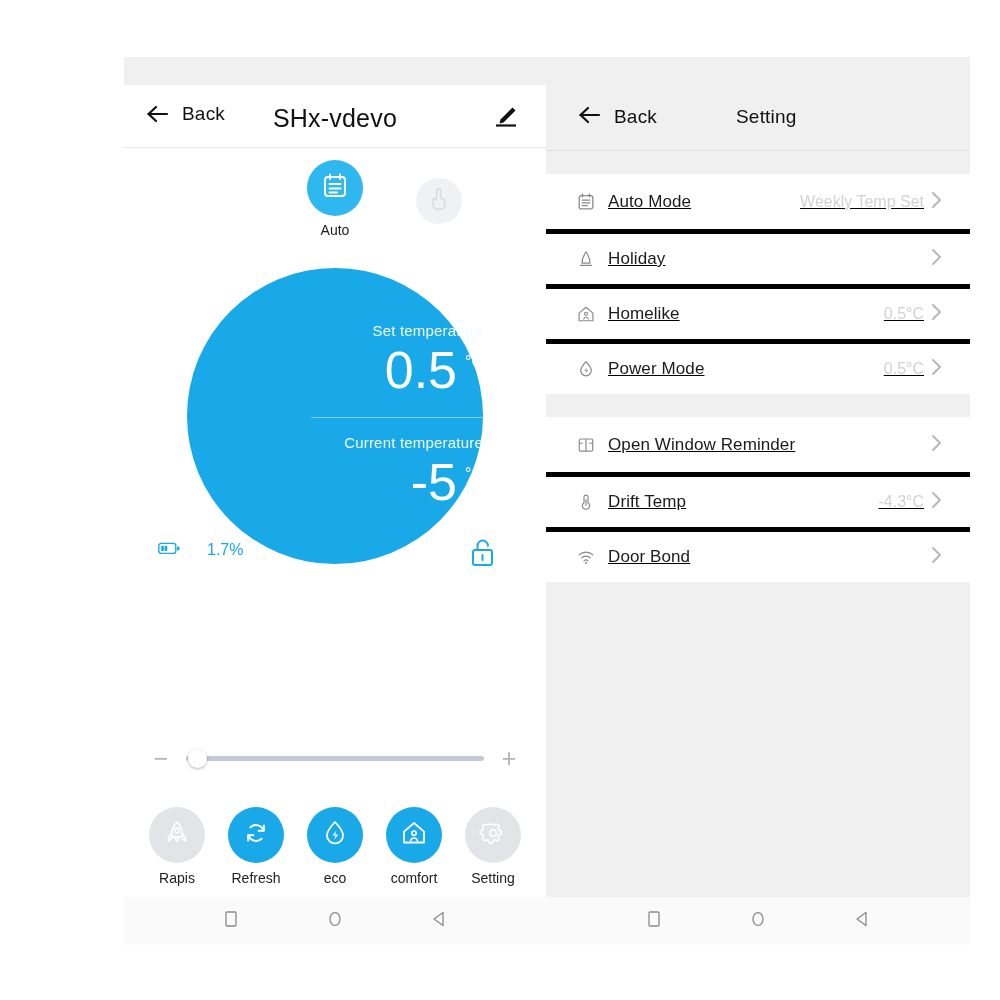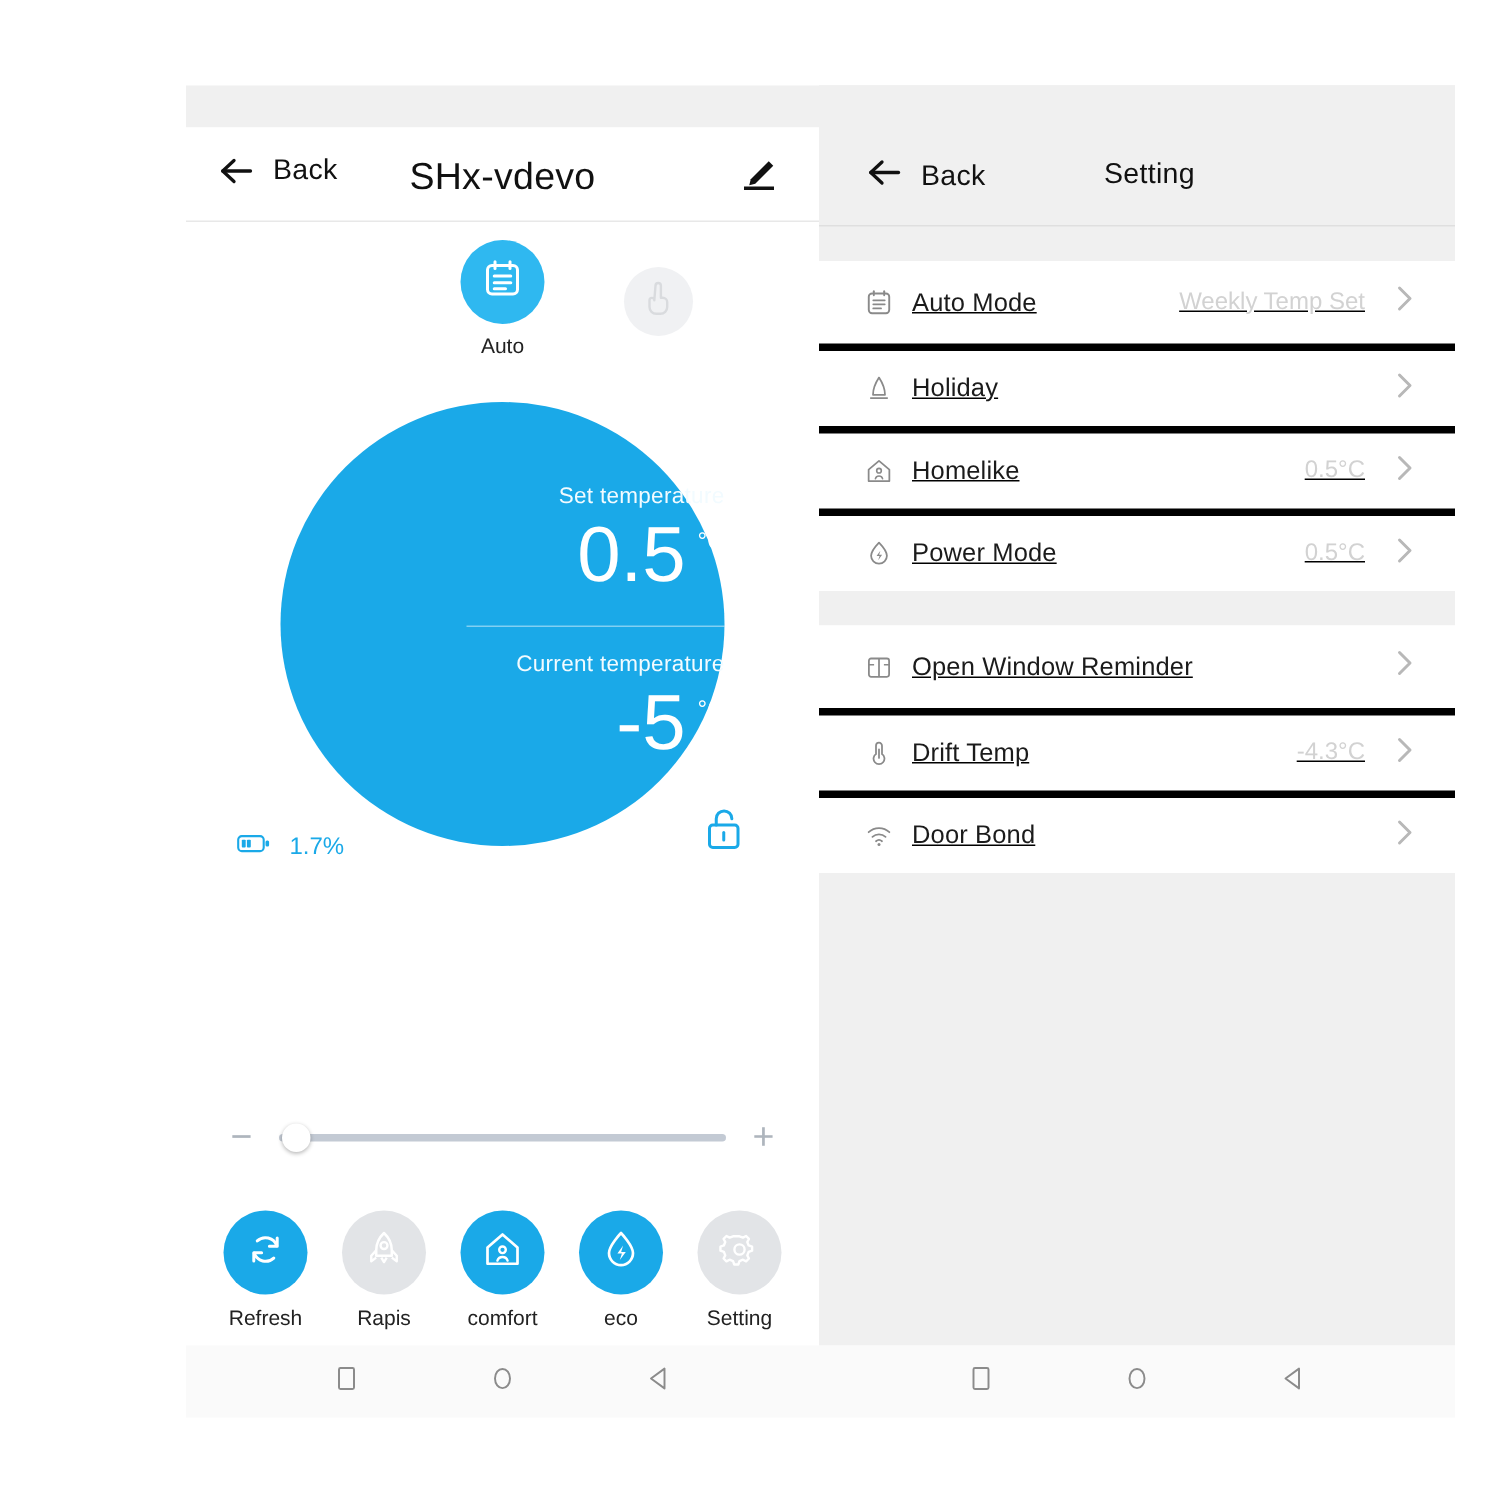--- a/index.html
+++ b/index.html
@@ -69,21 +69,21 @@
   .dial-cap { font-size: 15px; color: #f2fbff; letter-spacing: .2px; }
   .dial-val-row { display: flex; align-items: flex-start; margin-top: 2px; }
   .dial-val { font-size: 52px; line-height: 58px; font-weight: 300; }
   .dial-unit { font-size: 16px; margin-left: 8px; margin-top: 12px; }
   .dial-divider { width: 172px; height: 1px; background: rgba(255,255,255,.45); margin: 18px 0 16px; }
 
   
   .meta-row {
     position: relative; height: 48px; margin-top: -32px;
   }
-  .battery { position: absolute; left: 34px; top: 20px; display: flex; align-items: center; gap: 13px; }
+  .battery { position: absolute; left: 34px; top: 5px; display: flex; align-items: center; gap: 27px; }
   .battery-text { font-size: 16px; color: #1aa9e8; }
   .lock { position: absolute; right: 48px; top: 0px; cursor: pointer; }
 
   
   .slider-row {
     position: absolute; left: 0; right: 0; top: 660px;
     display: flex; align-items: center; padding: 0 24px;
   }
   .sld-minus, .sld-plus {
     width: 26px; text-align: center; color: #aeb5bd; font-size: 25px; line-height: 25px;
@@ -134,21 +134,21 @@
   }
   .r-gap { height: 23px; background: #f0f0f0; }
   .list-group { background: #ffffff; text-decoration: underline; }
   .list-row {
     position: relative; height: 55px; display: flex; align-items: center;
     padding: 0 27px 0 30px; background: #ffffff; cursor: pointer;
   }
   .list-row + .list-row { border-top: 5px solid #000000; }
   .row-icon { width: 28px; display: flex; align-items: center; }
   .row-label { font-size: 17px; color: #1b1b1b; margin-left: 4px; letter-spacing: .1px; }
-  .row-right { margin-left: auto; display: flex; align-items: center; gap: 20px; }
+  .row-right { margin-left: auto; display: flex; align-items: center; gap: 6px; }
   .row-value { font-size: 16px; color: #d2d2d2; }
   .chev { color: #b8b8b8; }
 
   
   .navbar {
     position: absolute; top: 897px; height: 48px;
     background: #fafafa;
     display: flex; align-items: center; justify-content: center; gap: 78px;
   }
   .navbar.left { left: 76px; width: 422px; }
@@ -254,75 +254,75 @@
       <div class="sld-track-wrap">
         <div class="sld-track"></div>
         <div class="sld-thumb"></div>
       </div>
       <div class="sld-plus">+</div>
     </div>
 
     <div class="actions">
 
       <div class="action">
-        <div class="action-circle on">
-          <span>
-            <svg width="30" height="30" viewBox="0 0 30 30">
-              <path d="M22.5 12.5 a8 8 0 0 0 -13 -3.2" fill="none" stroke="#fff" stroke-width="2" stroke-linecap="round"></path>
-              <path d="M7.5 17.5 a8 8 0 0 0 13 3.2" fill="none" stroke="#fff" stroke-width="2" stroke-linecap="round"></path>
-              <path d="M22.8 7.4 L22.8 12.8 L17.6 12.8" fill="none" stroke="#fff" stroke-width="2" stroke-linecap="round" stroke-linejoin="round"></path>
-              <path d="M7.2 22.6 L7.2 17.2 L12.4 17.2" fill="none" stroke="#fff" stroke-width="2" stroke-linecap="round" stroke-linejoin="round"></path>
-            </svg>
-          </span>
-        </div>
-        <div class="action-label">Refresh</div>
-      </div>
-
-      <div class="action">
         <div class="action-circle off">
           <span>
             <svg width="30" height="30" viewBox="0 0 30 30">
               <path d="M15 4 c3.6 3.4 5.2 7.6 5.2 11.6 l0 3.6 h-10.4 l0 -3.6 C9.8 11.6 11.4 7.4 15 4 Z" fill="none" stroke="#fff" stroke-width="1.7" stroke-linejoin="round"></path>
               <circle cx="15" cy="12.4" r="2.3" fill="none" stroke="#fff" stroke-width="1.6"></circle>
               <path d="M9.8 15.6 L6.5 19.2 l0 3.6 l3.3 -2.4" fill="none" stroke="#fff" stroke-width="1.6" stroke-linejoin="round"></path>
               <path d="M20.2 15.6 L23.5 19.2 l0 3.6 l-3.3 -2.4" fill="none" stroke="#fff" stroke-width="1.6" stroke-linejoin="round"></path>
               <path d="M13.2 20.4 l1.8 3 l1.8 -3" fill="none" stroke="#fff" stroke-width="1.6" stroke-linejoin="round"></path>
             </svg>
           </span>
         </div>
         <div class="action-label">Rapis</div>
       </div>
 
       <div class="action">
         <div class="action-circle on">
           <span>
             <svg width="30" height="30" viewBox="0 0 30 30">
-              <path d="M15 5 L25 13.6 V24.5 H5 V13.6 Z" fill="none" stroke="#fff" stroke-width="1.8" stroke-linejoin="round"></path>
-              <path d="M15 8.4 L21.6 14 v9.2" fill="none" stroke="#fff" stroke-width="0"></path>
-              <circle cx="15" cy="15.2" r="2.2" fill="none" stroke="#fff" stroke-width="1.6"></circle>
-              <path d="M11.6 22.4 a3.6 3.6 0 0 1 6.8 0" fill="none" stroke="#fff" stroke-width="1.6" stroke-linecap="round"></path>
+              <path d="M22.5 12.5 a8 8 0 0 0 -13 -3.2" fill="none" stroke="#fff" stroke-width="2" stroke-linecap="round"></path>
+              <path d="M7.5 17.5 a8 8 0 0 0 13 3.2" fill="none" stroke="#fff" stroke-width="2" stroke-linecap="round"></path>
+              <path d="M22.8 7.4 L22.8 12.8 L17.6 12.8" fill="none" stroke="#fff" stroke-width="2" stroke-linecap="round" stroke-linejoin="round"></path>
+              <path d="M7.2 22.6 L7.2 17.2 L12.4 17.2" fill="none" stroke="#fff" stroke-width="2" stroke-linecap="round" stroke-linejoin="round"></path>
             </svg>
           </span>
         </div>
-        <div class="action-label">comfort</div>
+        <div class="action-label">Refresh</div>
       </div>
 
       <div class="action">
         <div class="action-circle on">
           <span>
             <svg width="30" height="30" viewBox="0 0 30 30">
               <path d="M15 4 C15 4 7 12.4 7 17.4 a8 8 0 0 0 16 0 C23 12.4 15 4 15 4 Z" fill="none" stroke="#fff" stroke-width="1.8" stroke-linejoin="round"></path>
               <path d="M16.4 12.4 L12.6 17.6 h3 l-1.4 4.4 l4 -5.4 h-3.1 z" fill="#fff"></path>
             </svg>
           </span>
         </div>
         <div class="action-label">eco</div>
       </div>
 
       <div class="action">
+        <div class="action-circle on">
+          <span>
+            <svg width="30" height="30" viewBox="0 0 30 30">
+              <path d="M15 5 L25 13.6 V24.5 H5 V13.6 Z" fill="none" stroke="#fff" stroke-width="1.8" stroke-linejoin="round"></path>
+              <path d="M15 8.4 L21.6 14 v9.2" fill="none" stroke="#fff" stroke-width="0"></path>
+              <circle cx="15" cy="15.2" r="2.2" fill="none" stroke="#fff" stroke-width="1.6"></circle>
+              <path d="M11.6 22.4 a3.6 3.6 0 0 1 6.8 0" fill="none" stroke="#fff" stroke-width="1.6" stroke-linecap="round"></path>
+            </svg>
+          </span>
+        </div>
+        <div class="action-label">comfort</div>
+      </div>
+
+      <div class="action">
         <div class="action-circle off">
           <span>
             <svg width="30" height="30" viewBox="0 0 30 30">
               <path d="M15 6.2 l2.3 .9 l2.1 -1.1 l1.9 1.9 l-1.1 2.1 l.9 2.3 l2.3 .8 v2.7 l-2.3 .8 l-.9 2.3 l1.1 2.1 l-1.9 1.9 l-2.1 -1.1 l-2.3 .9 l-.8 2.3 h-2.7 l-.8 -2.3 l-2.3 -.9 l-2.1 1.1 l-1.9 -1.9 l1.1 -2.1 l-.9 -2.3 l-2.3 -.8 v-2.7 l2.3 -.8 l.9 -2.3 l-1.1 -2.1 l1.9 -1.9 l2.1 1.1 l2.3 -.9 z" fill="none" stroke="#fff" stroke-width="1.6" stroke-linejoin="round"></path>
               <circle cx="15" cy="15" r="3.4" fill="none" stroke="#fff" stroke-width="1.6"></circle>
             </svg>
           </span>
         </div>
         <div class="action-label">Setting</div>
       </div>

